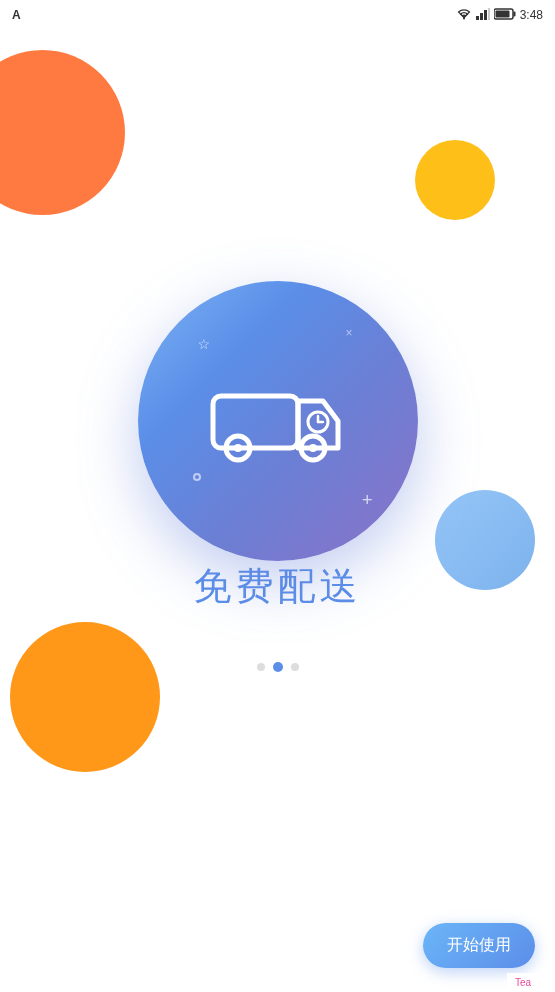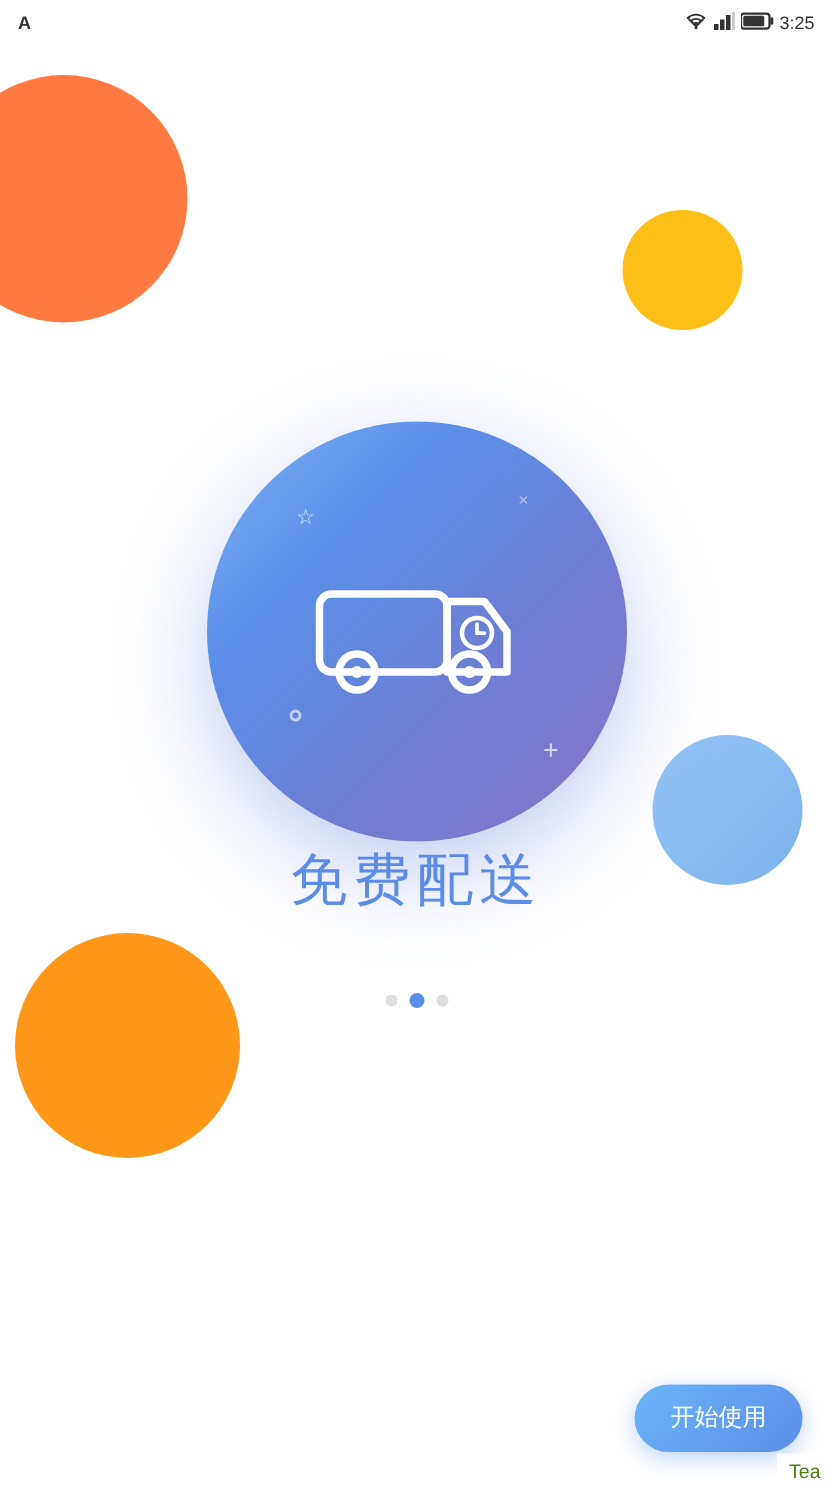--- a/index.html
+++ b/index.html
@@ -196,25 +196,25 @@
       padding: 12px 24px;
       font-size: 16px;
       cursor: pointer;
       box-shadow: 0 4px 15px rgba(91, 142, 232, 0.4);
     }
 
     
     .tea-label {
       position: absolute;
       bottom: 0;
-      right: 0;
+      right: 16px;
       background: rgba(255,255,255,0.9);
       padding: 4px 8px;
-      font-size: 13px;
-      color: #4d7c0f;
+      font-size: 10px;
+      color: #ec4899;
     }
   </style>
 </head>
 <body>
 
 <div class="status-bar">
   <span class="status-bar-left">A</span>
   <div class="status-bar-right">
     <span>
       <svg width="16" height="12" viewBox="0 0 16 12">
@@ -232,21 +232,21 @@
         <rect x="12" y="0" width="2" height="12" fill="#ccc"></rect>
       </svg>
     </span>
     <span>
       <svg width="22" height="12" viewBox="0 0 22 12">
         <rect x="0" y="1" width="19" height="10" rx="2" fill="none" stroke="#333" stroke-width="1.5"></rect>
         <rect x="19.5" y="3.5" width="2" height="5" rx="1" fill="#333"></rect>
         <rect x="1.5" y="2.5" width="14" height="7" rx="1" fill="#333"></rect>
       </svg>
     </span>
-    <span>3:25</span>
+    <span>3:48</span>
   </div>
 </div>
 
 <div class="circle-orange-top"></div>
 <div class="circle-yellow-top"></div>
 <div class="circle-blue-right"></div>
 <div class="circle-orange-bottom"></div>
 
 <div class="main-content">
 

